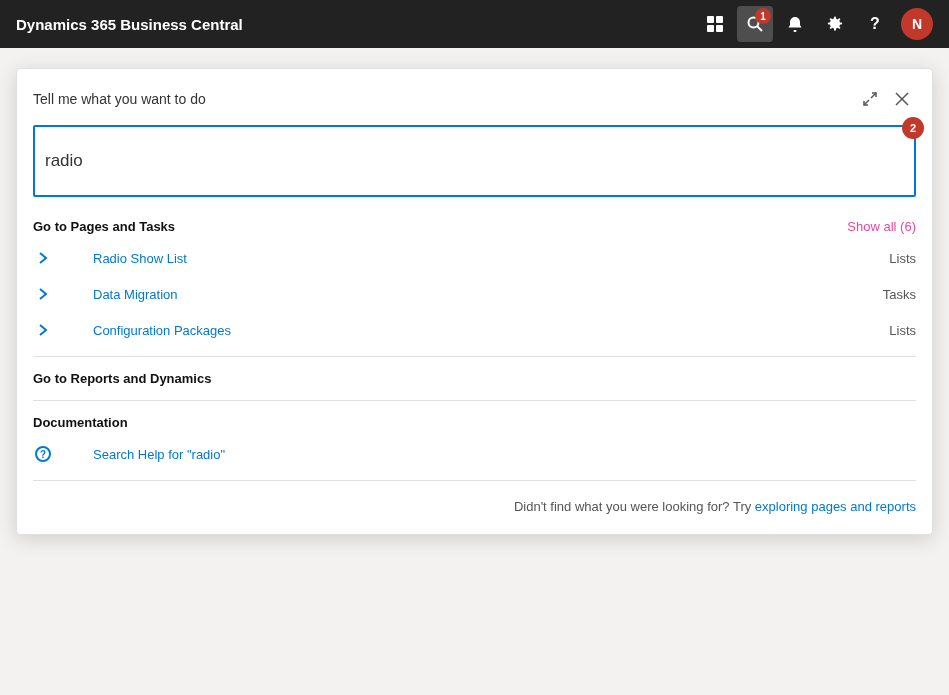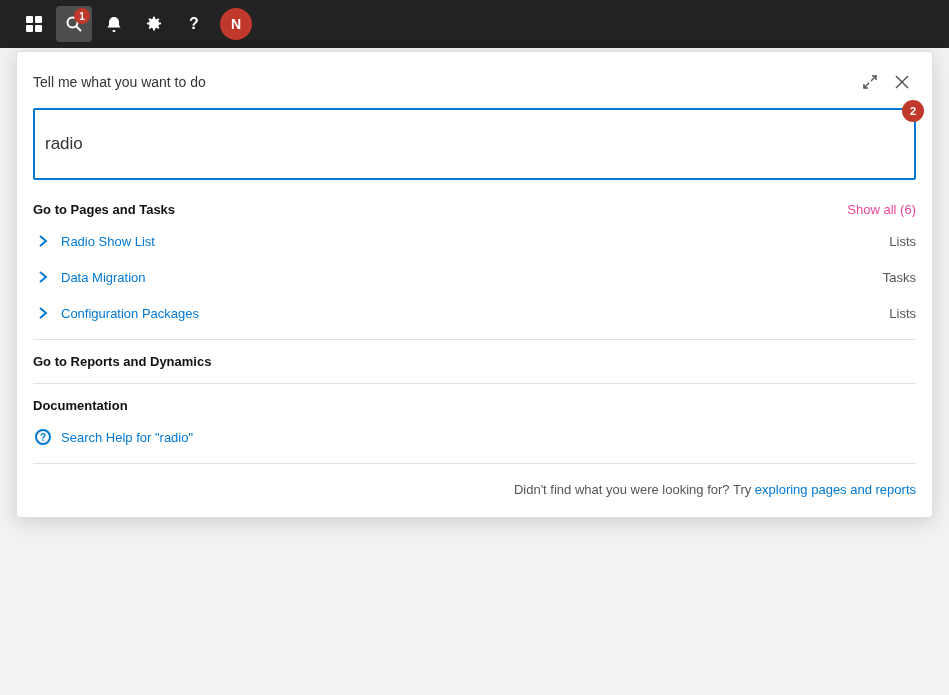--- a/index.html
+++ b/index.html
@@ -81,21 +81,21 @@
     
     .main-area {
       display: flex;
       height: calc(695px - 48px);
       position: relative;
     }
 
     
     .search-panel {
       position: absolute;
-      top: 3px;
+      top: 20px;
       left: 16px;
       right: 16px;
       background: white;
       border: 1px solid #e0e0e0;
       border-radius: 4px;
       box-shadow: 0 4px 20px rgba(0,0,0,0.15);
       padding: 16px;
       z-index: 10;
     }
 
@@ -185,20 +185,21 @@
       cursor: pointer;
       text-decoration: none;
     }
 
     
     .result-item {
       display: flex;
       align-items: center;
       padding: 8px 0;
       cursor: pointer;
+      gap: 32px;
     }
 
     .result-item-icon {
       width: 20px;
       height: 20px;
       display: flex;
       align-items: center;
       justify-content: center;
       margin-right: 8px;
       color: #0078d4;
@@ -265,20 +266,21 @@
       font-size: 10px;
       color: #0078d4;
       font-weight: 700;
     }
 
   </style>
 </head>
 <body>
 
 <div class="topbar">
+  <span class="topbar-title">Dynamics 365 Business Central</span>
   <div class="topbar-icons">
 
     <div class="topbar-icon-btn" title="Apps">
       <svg width="18" height="18" viewBox="0 0 18 18" fill="white">
         <rect x="1" y="1" width="7" height="7" rx="1"></rect>
         <rect x="10" y="1" width="7" height="7" rx="1"></rect>
         <rect x="1" y="10" width="7" height="7" rx="1"></rect>
         <rect x="10" y="10" width="7" height="7" rx="1"></rect>
       </svg>
     </div>

